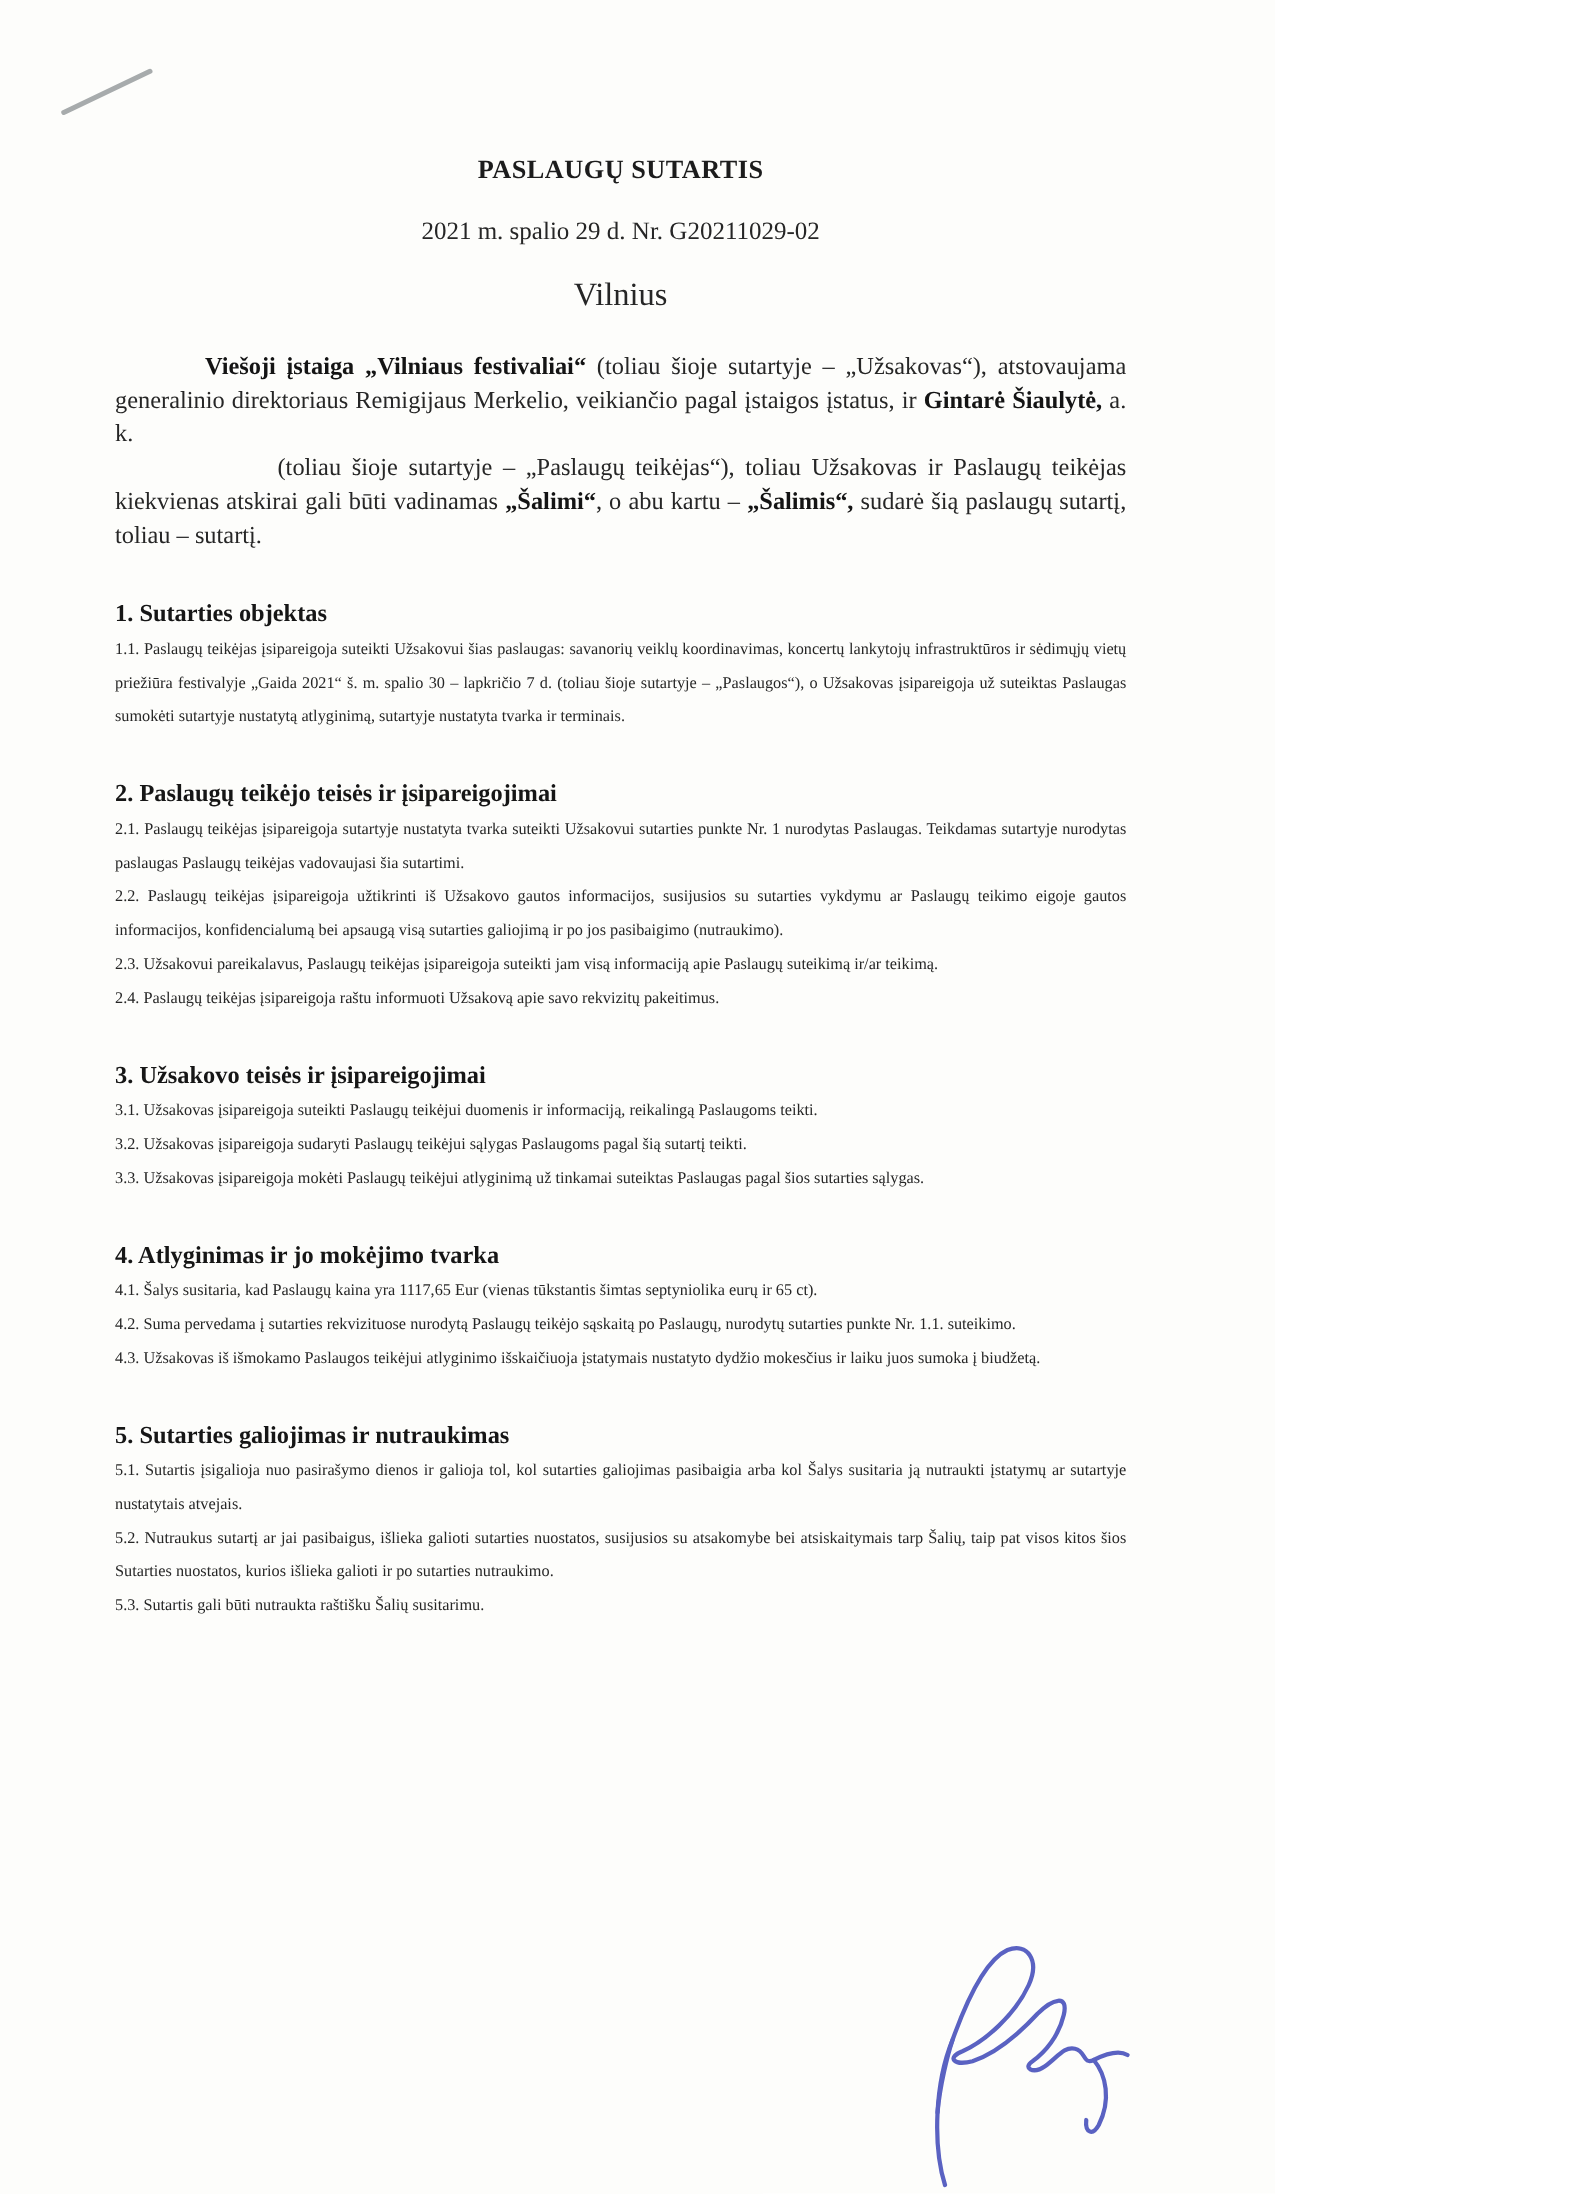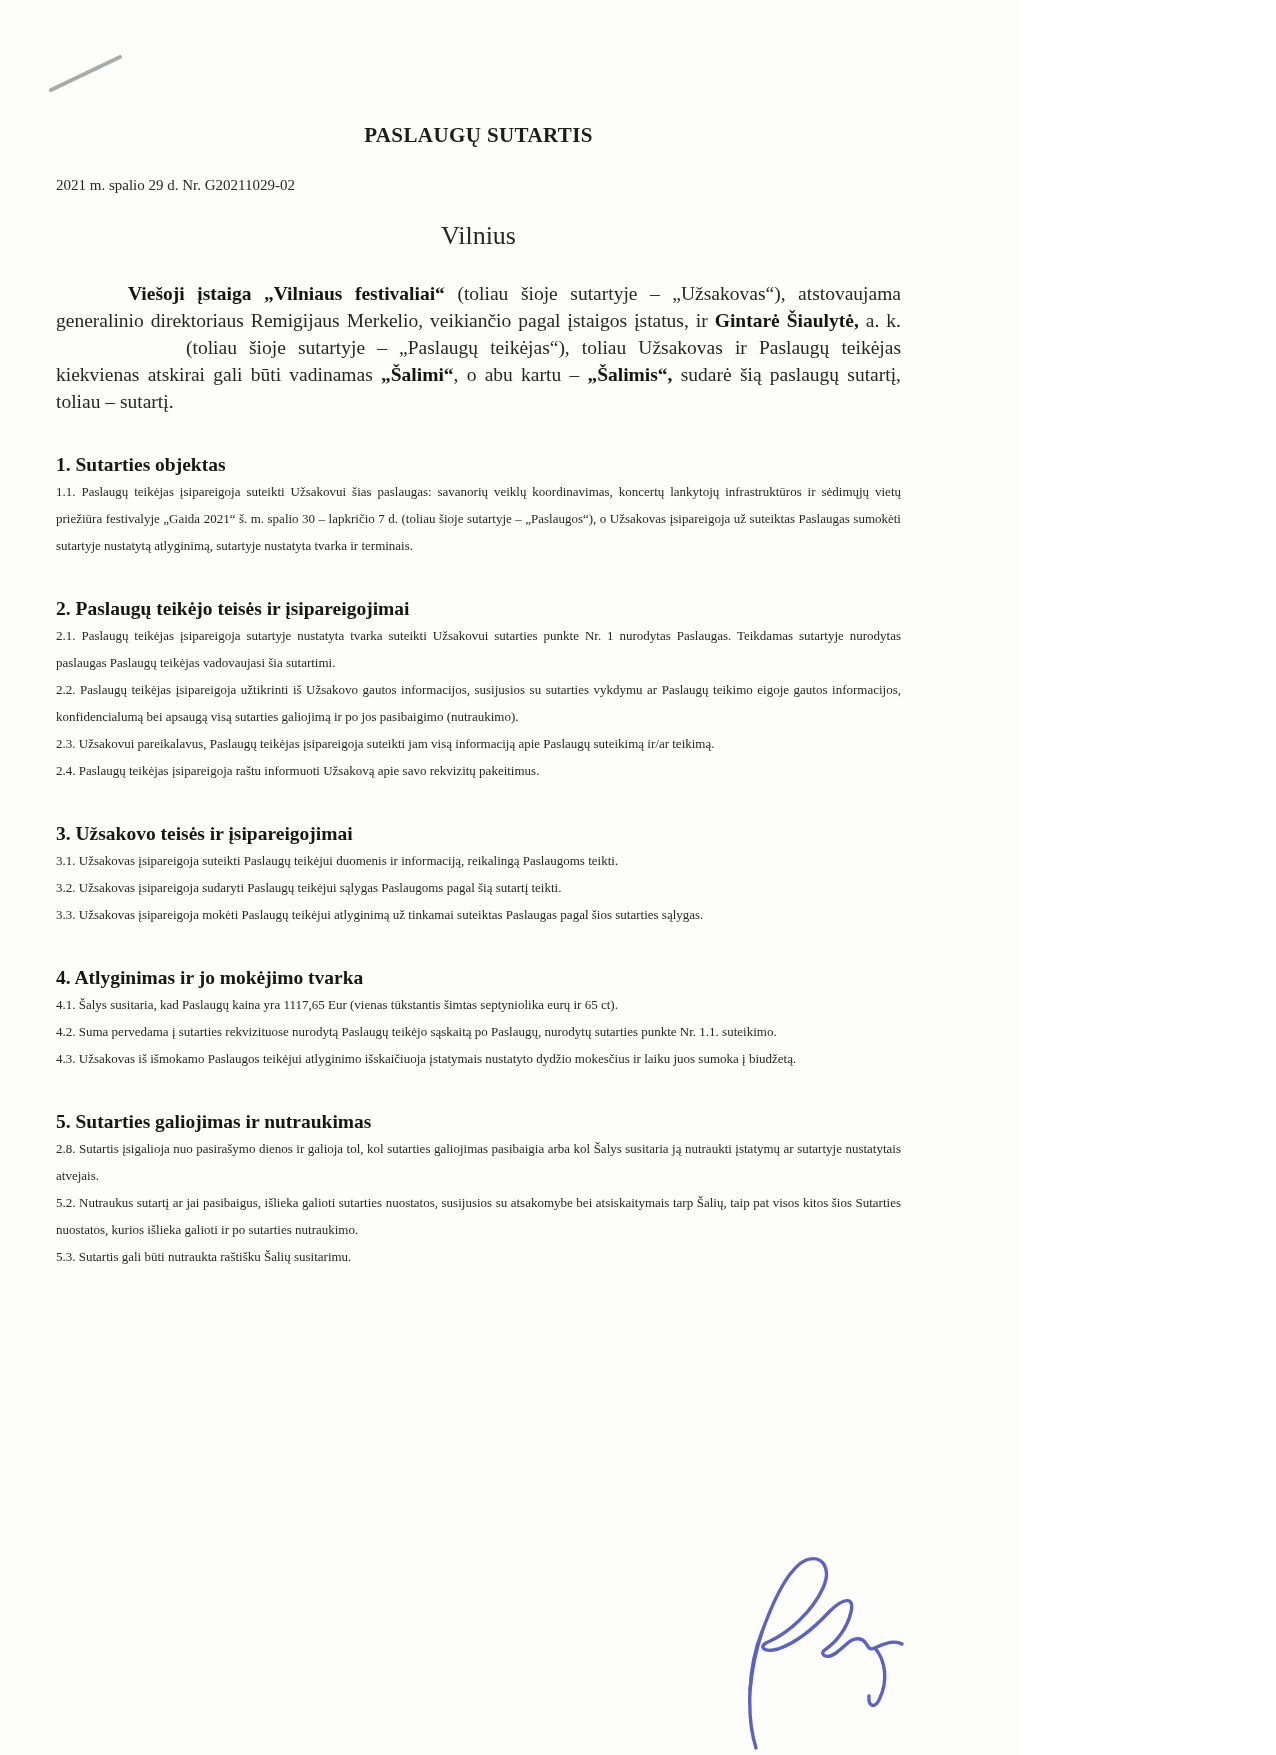--- a/index.html
+++ b/index.html
@@ -3,29 +3,29 @@
 <meta charset="utf-8">
 <style>
   html,body{margin:0;padding:0;background:#ffffff;}
   .page{
     position:relative;
     width:1020px;height:1755px;
     background:#fdfdfb;
     font-family:"Liberation Serif", serif;
     color:#262626;
     box-sizing:border-box;
-    padding:122px 119px 0 56px;
+    padding:122px 119px 0 92px;
     overflow:hidden;
   }
   
   .title{
     font-size:21px;line-height:26px;font-weight:bold;
     text-align:center;margin:0 0 24px 0;color:#1c1c1c;letter-spacing:.4px;
   }
-  .docdate{font-size:15px;line-height:26px;text-align:left;margin:0 0 25px 0;}
+  .docdate{font-size:20px;line-height:26px;text-align:center;margin:0 0 25px 0;}
   .city{font-size:26px;line-height:26px;text-align:center;margin:0 0 31px 0;}
 
   
   .intro .line{
     font-size:19.5px;line-height:27px;
     text-align:justify;text-align-last:justify;
   }
   .intro .line.first{text-indent:72px;}
   .intro .line.last{text-align-last:auto;}
   .b{font-weight:bold;color:#141414;margin-top:10px;}
@@ -91,21 +91,21 @@
 
   <div class="section">
     <h2 class="heading">4. Atlyginimas ir jo mokėjimo tvarka</h2>
     <p class="clause">4.1. Šalys susitaria, kad Paslaugų kaina yra 1117,65 Eur (vienas tūkstantis šimtas septyniolika eurų ir 65 ct).</p>
     <p class="clause">4.2. Suma pervedama į sutarties rekvizituose nurodytą Paslaugų teikėjo sąskaitą po Paslaugų, nurodytų sutarties punkte Nr. 1.1. suteikimo.</p>
     <p class="clause">4.3. Užsakovas iš išmokamo Paslaugos teikėjui atlyginimo išskaičiuoja įstatymais nustatyto dydžio mokesčius ir laiku juos sumoka į biudžetą.</p>
   </div>
 
   <div class="section">
     <h2 class="heading">5. Sutarties galiojimas ir nutraukimas</h2>
-    <p class="clause">2.8. Sutartis įsigalioja nuo pasirašymo dienos ir galioja tol, kol sutarties galiojimas pasibaigia arba kol Šalys susitaria ją nutraukti įstatymų ar sutartyje nustatytais atvejais.</p>
+    <p class="clause">5.1. Sutartis įsigalioja nuo pasirašymo dienos ir galioja tol, kol sutarties galiojimas pasibaigia arba kol Šalys susitaria ją nutraukti įstatymų ar sutartyje nustatytais atvejais.</p>
     <p class="clause">5.2. Nutraukus sutartį ar jai pasibaigus, išlieka galioti sutarties nuostatos, susijusios su atsakomybe bei atsiskaitymais tarp Šalių, taip pat visos kitos šios Sutarties nuostatos, kurios išlieka galioti ir po sutarties nutraukimo.</p>
     <p class="clause">5.3. Sutartis gali būti nutraukta raštišku Šalių susitarimu.</p>
   </div>
 
   <svg class="signature" width="230" height="205" viewBox="0 0 230 205">
     <g fill="none" stroke-width="3.4" stroke-linecap="round" stroke-linejoin="round" stroke="#5a62c2">
       <path d="M68 200 C 58 168 60 118 74 84 C 84 56 100 20 118 12 C 134 6 144 20 135 40 C 124 64 100 85 82 93 C 69 98 75 105 90 101 C 111 94 129 77 142 63 C 154 51 167 47 163 64 C 159 81 148 94 138 101 C 130 106 138 112 148 105 C 158 98 163 89 172 91 C 181 93 178 104 187 100 C 197 95 207 92 214 96"></path>
       <path d="M187 100 C 197 112 201 132 191 152 C 186 161 180 158 181 148"></path>
       <path d="M74 84 C 70 96 64 120 62 142"></path>
     </g>

